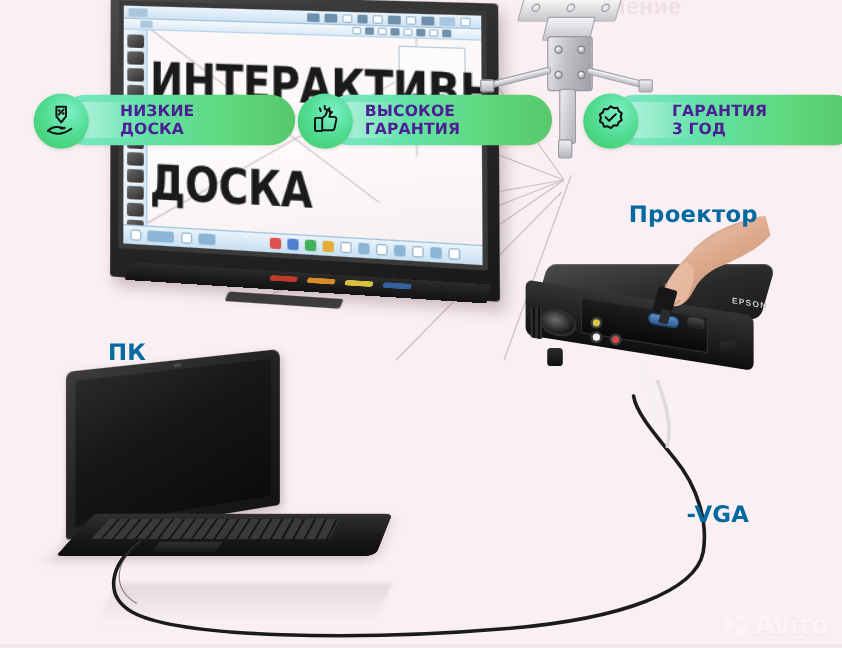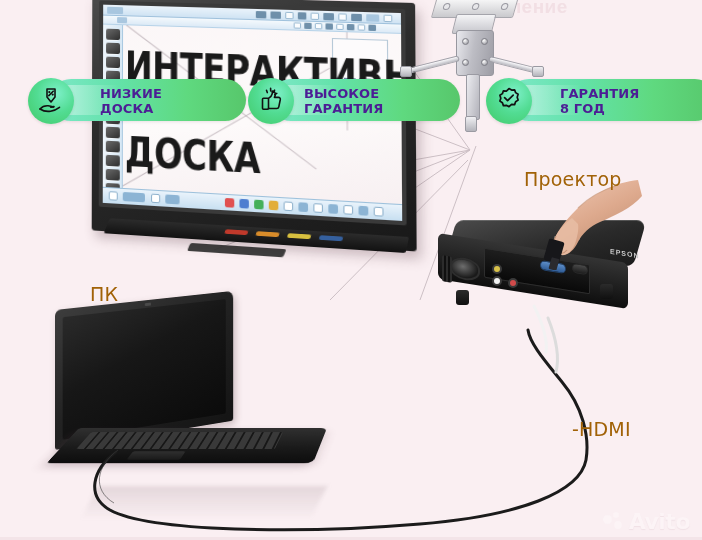--- a/index.html
+++ b/index.html
@@ -218,21 +218,21 @@
   .tpad{ position:absolute; left:72px; top:42px; width:50px; height:14px;
     background:linear-gradient(#2f2f2f,#1a1a1a); border-radius:2px;}
   .lt-reflect{
     position:absolute; left:34px; top:176px; width:230px; height:34px;
     background:linear-gradient(rgba(140,120,128,.20),rgba(250,239,242,0));
     transform:skewX(-26deg); filter:blur(2px);
   }
 
   
   .label{
-    position:absolute; font-weight:400; color:#a16207;
+    position:absolute; font-weight:700; color:#0369a1;
     font-family:"DejaVu Sans", sans-serif; letter-spacing:.2px;
   }
   .label-pc{ left:90px; top:283px; font-size:19px; }
   .label-projector{ left:524px; top:168px; font-size:19px; }
   .label-cable{ left:572px; top:418px; font-size:19px; line-height:1.18; }
 
   
   .badge-strip{
     position:absolute; left:0; top:72px; width:702px; height:56px;
     display:flex; align-items:center;
@@ -482,21 +482,21 @@
              C520,516 580,492 586,460 C590,436 582,406 562,382
              C546,362 530,344 528,330" fill="none" stroke="#1b1b1b" stroke-width="3" stroke-linecap="round"></path>
     <path d="M118,450 C96,466 92,490 114,503" fill="none" stroke="#3a3a3a" stroke-width="1" opacity=".6"></path>
     <path d="M548,318 C556,338 560,356 556,372" fill="none" stroke="#dcdcdc" stroke-width="3" stroke-linecap="round"></path>
     <path d="M534,306 C542,322 548,338 546,352" fill="none" stroke="#f2f2f2" stroke-width="3" stroke-linecap="round"></path>
   </svg>
 
   <div class="label label-pc">ПК</div>
   <div class="label label-projector">Проектор</div>
   <div class="label label-cable">
-    <div>-HDMI</div>
+    <div>-VGA</div>
   </div>
 
   <div class="badge-strip">
 
     <div class="badge" id="badge-0">
       <div class="pill"></div>
       <div class="pill-inner"></div>
       <div class="circle">
         <svg width="30" height="30" viewBox="0 0 30 30" fill="none" stroke="#111" stroke-width="1.6" stroke-linecap="round" stroke-linejoin="round">
           <path d="M11 3h8v8l-4 5-4-5V3z"></path>
@@ -534,21 +534,21 @@
       <div class="pill"></div>
       <div class="pill-inner"></div>
       <div class="circle">
         <svg width="30" height="30" viewBox="0 0 30 30" fill="none" stroke="#111" stroke-width="1.7" stroke-linecap="round" stroke-linejoin="round">
           <path d="M15 2.6l2.6 1.5 3-.3 1 2.8 2.5 1.7-.9 2.9.9 2.9-2.5 1.7-1 2.8-3-.3L15 20.7l-2.6-1.4-3 .3-1-2.8-2.5-1.7.9-2.9-.9-2.9 2.5-1.7 1-2.8 3 .3z"></path>
           <path d="M10.6 11.6l3 3.1 5.6-5.6"></path>
         </svg>
       </div>
       <div class="txt">
         <div>ГАРАНТИЯ</div>
-        <div>8 ГОД</div>
+        <div>3 ГОД</div>
       </div>
     </div>
   </div>
 
   <div class="avito">
     <span class="dots">
       <i style="left:0;top:3px;width:9px;height:9px;"></i>
       <i style="left:10px;top:0;width:6px;height:6px;"></i>
       <i style="left:11px;top:9px;width:8px;height:8px;"></i>
     </span>

